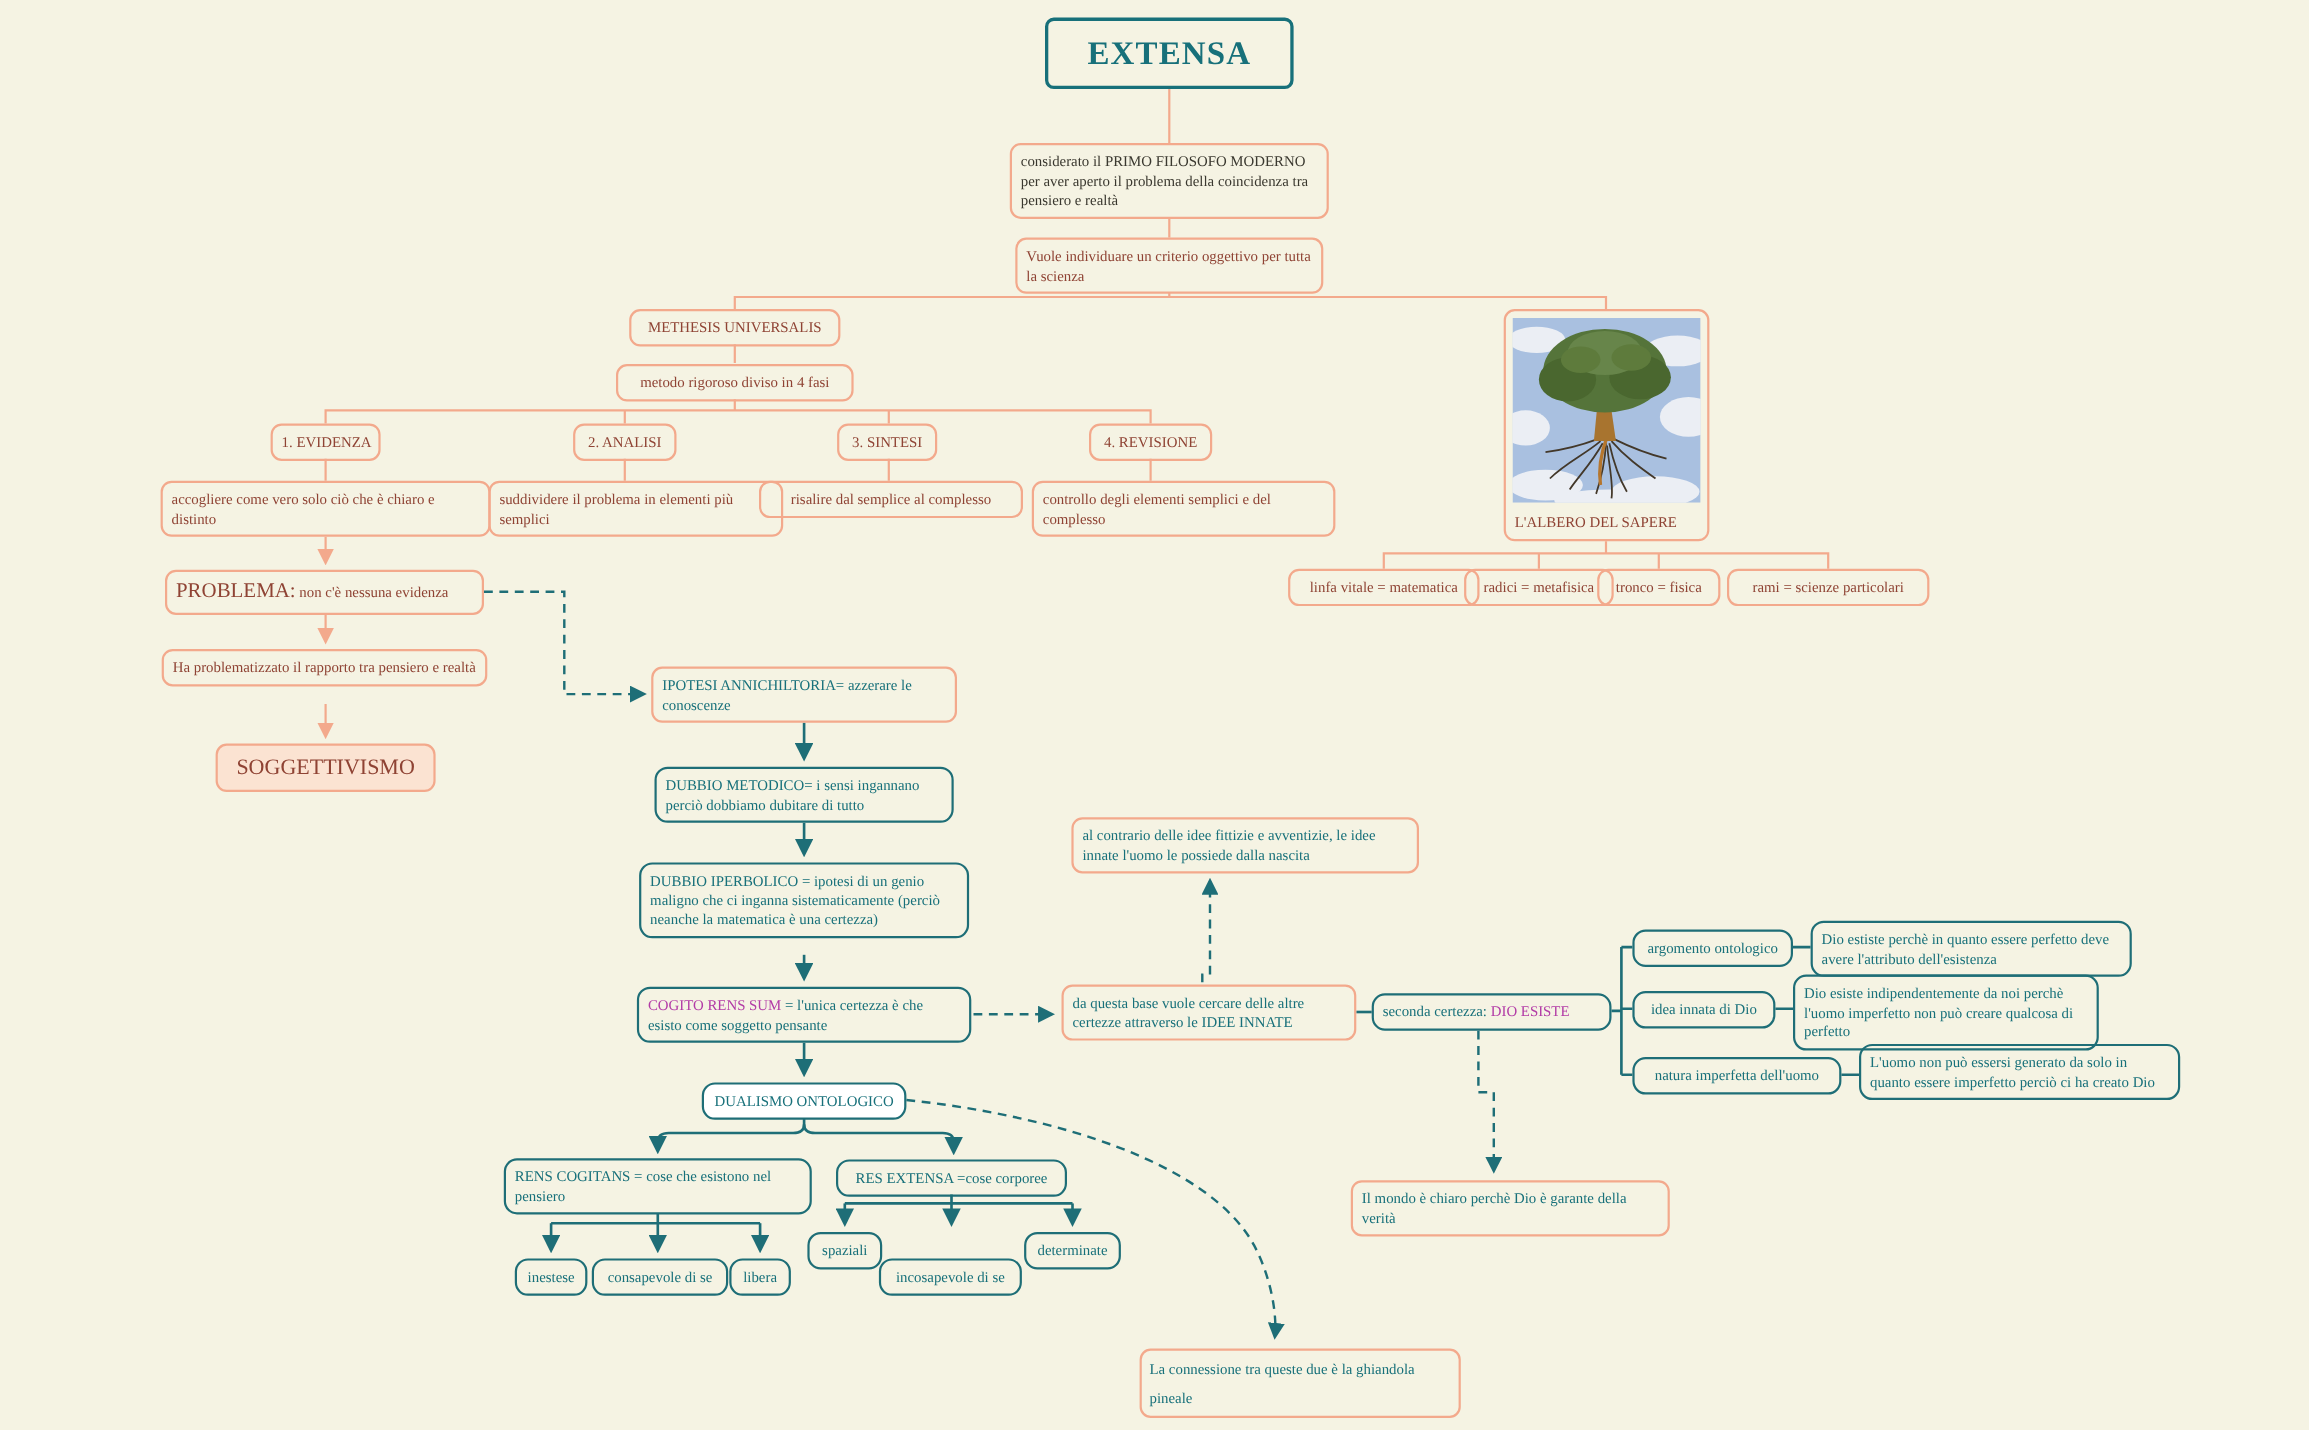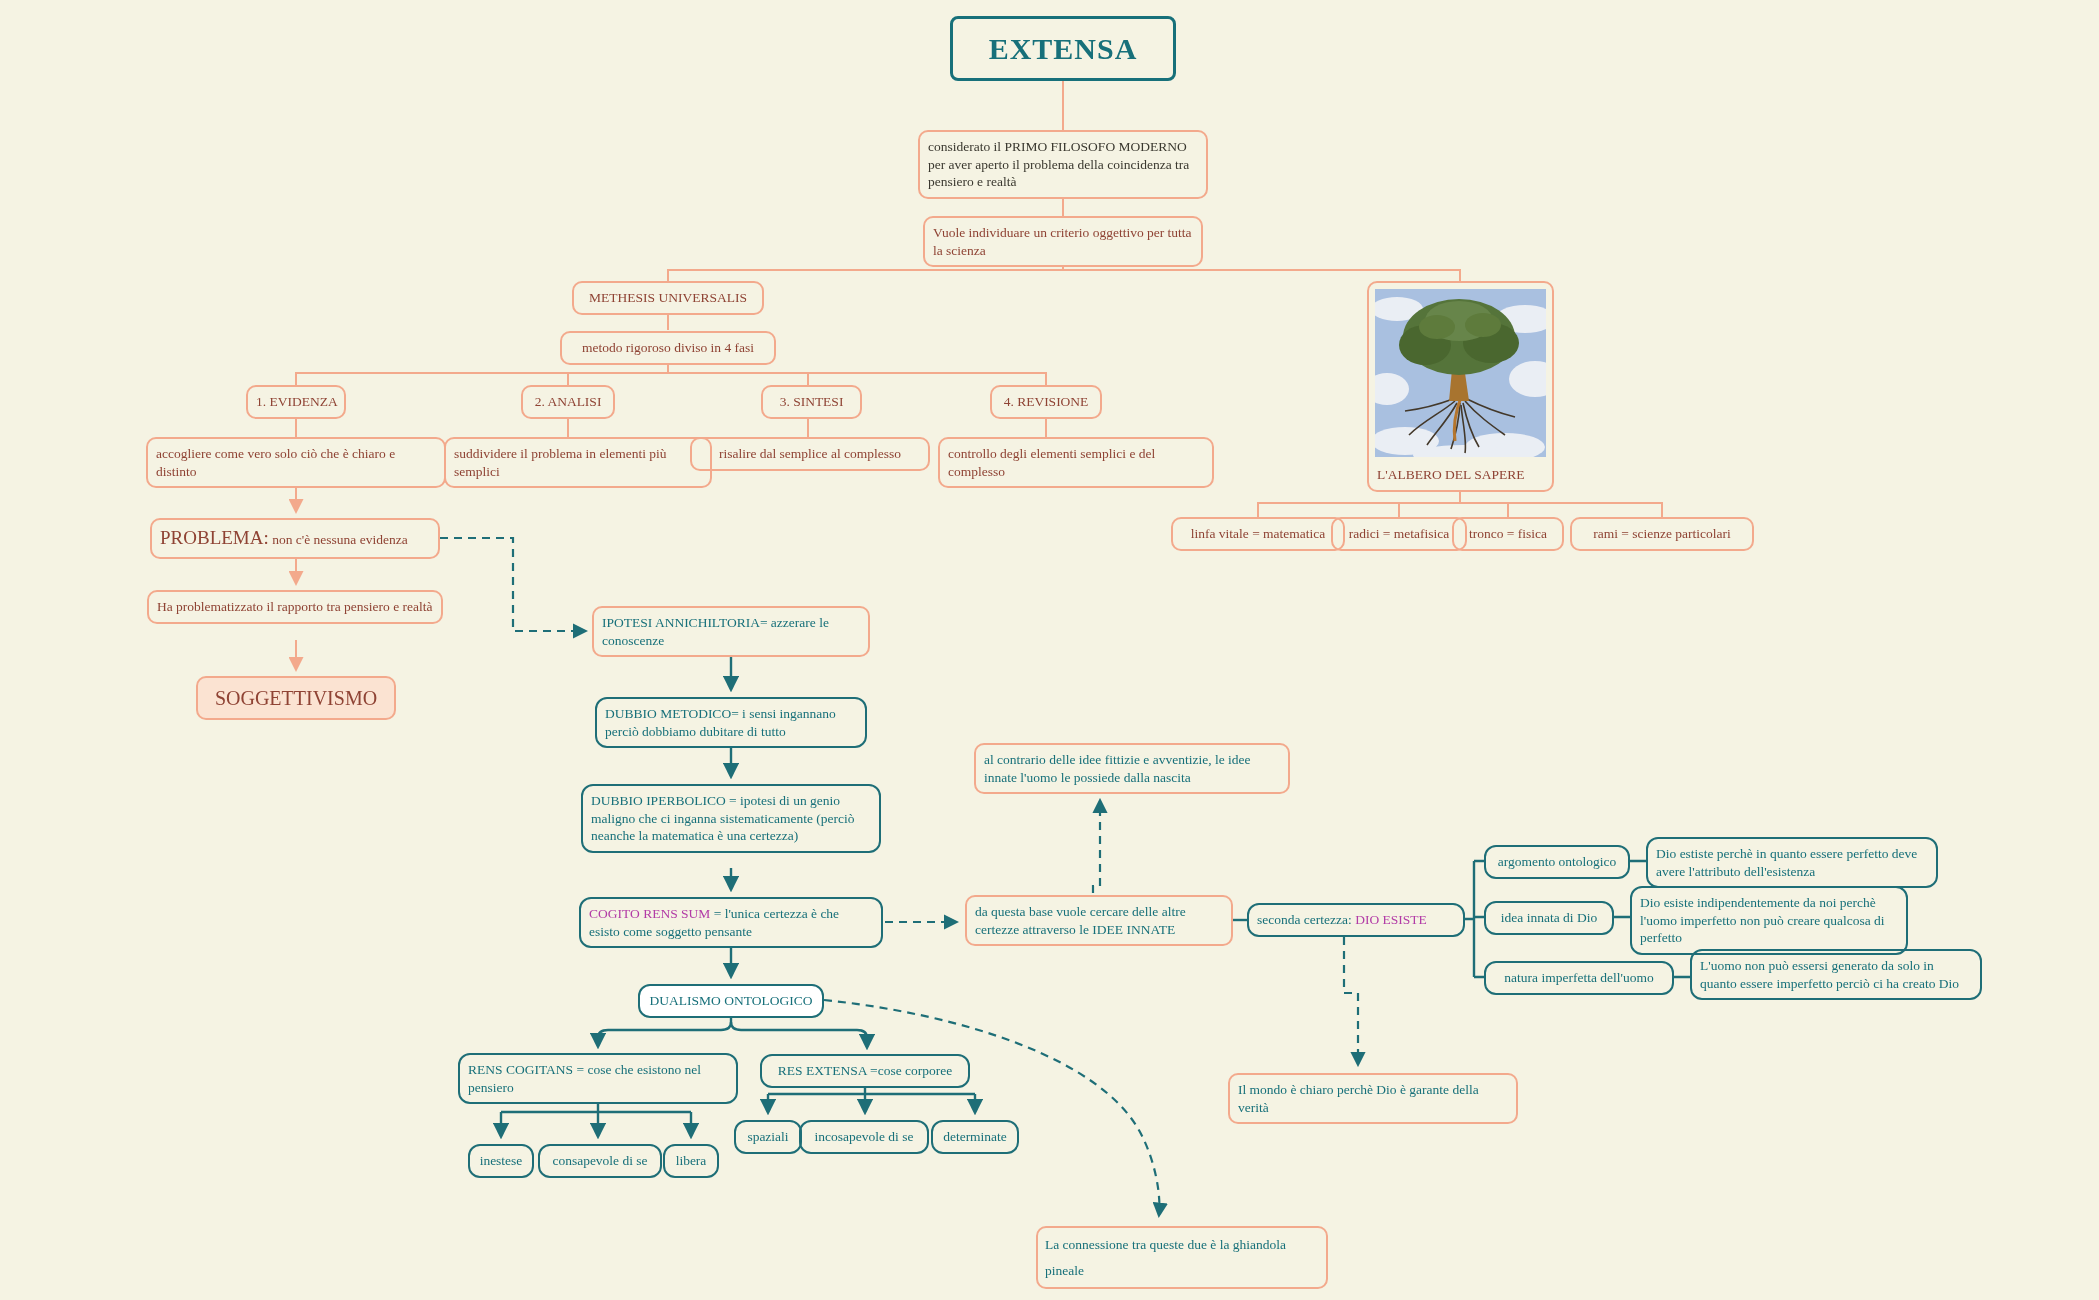--- a/index.html
+++ b/index.html
@@ -97,21 +97,21 @@
   <div class="node b-salmon t-dark" style="left:918px; top:130px; width:290px;">considerato il PRIMO FILOSOFO MODERNO per aver aperto il problema della coincidenza tra pensiero e realtà</div>
 
   <div class="node b-salmon" style="left:923px; top:216px; width:280px;">Vuole individuare un criterio oggettivo per tutta la scienza</div>
 
   <div class="node b-salmon center nowrap" style="left:572px; top:281px; width:192px;">METHESIS UNIVERSALIS</div>
 
   <div class="node b-salmon center nowrap" style="left:560px; top:331px; width:216px;">metodo rigoroso diviso in 4 fasi</div>
 
   <div class="node b-salmon center nowrap" style="left:246px; top:385px; width:100px;">1. EVIDENZA</div>
   <div class="node b-salmon center nowrap" style="left:521px; top:385px; width:94px;">2. ANALISI</div>
-  <div class="node b-salmon center nowrap" style="left:761px; top:385px; width:101px;">3. SINTESI</div>
+  <div class="node b-salmon center nowrap" style="left:761px; top:385px; width:91px;">3. SINTESI</div>
   <div class="node b-salmon center nowrap" style="left:990px; top:385px; width:112px;">4. REVISIONE</div>
 
   <div class="node b-salmon" style="left:146px; top:437px; width:300px;">accogliere come vero solo ciò che è chiaro e distinto</div>
   <div class="node b-salmon" style="left:444px; top:437px; width:268px;">suddividere il problema in elementi più semplici</div>
   <div class="node b-salmon center nowrap" style="left:690px; top:437px; width:240px;">risalire dal semplice al complesso</div>
   <div class="node b-salmon" style="left:938px; top:437px; width:276px;">controllo degli elementi semplici e del complesso</div>
 
   <div class="node b-salmon nowrap" id="problema" style="left:150px; top:518px; width:290px;">
     <span class="head">PROBLEMA:</span><span> non c'è nessuna evidenza</span>
   </div>
@@ -133,21 +133,21 @@
   <div class="node b-teal t-teal center nowrap" id="dualismo" style="left:638px; top:984px; width:186px;">DUALISMO ONTOLOGICO</div>
 
   <div class="node b-teal t-teal" style="left:458px; top:1053px; width:280px;">RENS COGITANS = cose che esistono nel pensiero</div>
   <div class="node b-teal t-teal center nowrap" style="left:760px; top:1054px; width:210px;">RES EXTENSA =cose corporee</div>
 
   <div class="node b-teal t-teal center nowrap" style="left:468px; top:1144px; width:66px;">inestese</div>
   <div class="node b-teal t-teal center nowrap" style="left:538px; top:1144px; width:124px;">consapevole di se</div>
   <div class="node b-teal t-teal center nowrap" style="left:663px; top:1144px; width:56px;">libera</div>
 
   <div class="node b-teal t-teal center nowrap" style="left:734px; top:1120px; width:68px;">spaziali</div>
-  <div class="node b-teal t-teal center nowrap" style="left:799px; top:1120px; width:130px;">incosapevole di se</div>
+  <div class="node b-teal t-teal center nowrap" style="left:799px; top:1144px; width:130px;">incosapevole di se</div>
   <div class="node b-teal t-teal center nowrap" style="left:931px; top:1120px; width:88px;">determinate</div>
 
   <div class="node b-salmon t-teal" id="laconn" style="left:1036px; top:1226px; width:292px;">La connessione tra queste due è la ghiandola pineale</div>
 
   <div class="node b-salmon t-teal" style="left:974px; top:743px; width:316px;">al contrario delle idee fittizie e avventizie, le idee innate l'uomo le possiede dalla nascita</div>
 
   <div class="node b-salmon t-teal" style="left:965px; top:895px; width:268px;">da questa base vuole cercare delle altre certezze attraverso le IDEE INNATE</div>
 
   <div class="node b-teal t-teal nowrap" style="left:1247px; top:903px; width:218px;">
     <span>seconda certezza:</span><span class="t-magenta"> DIO ESISTE</span>

